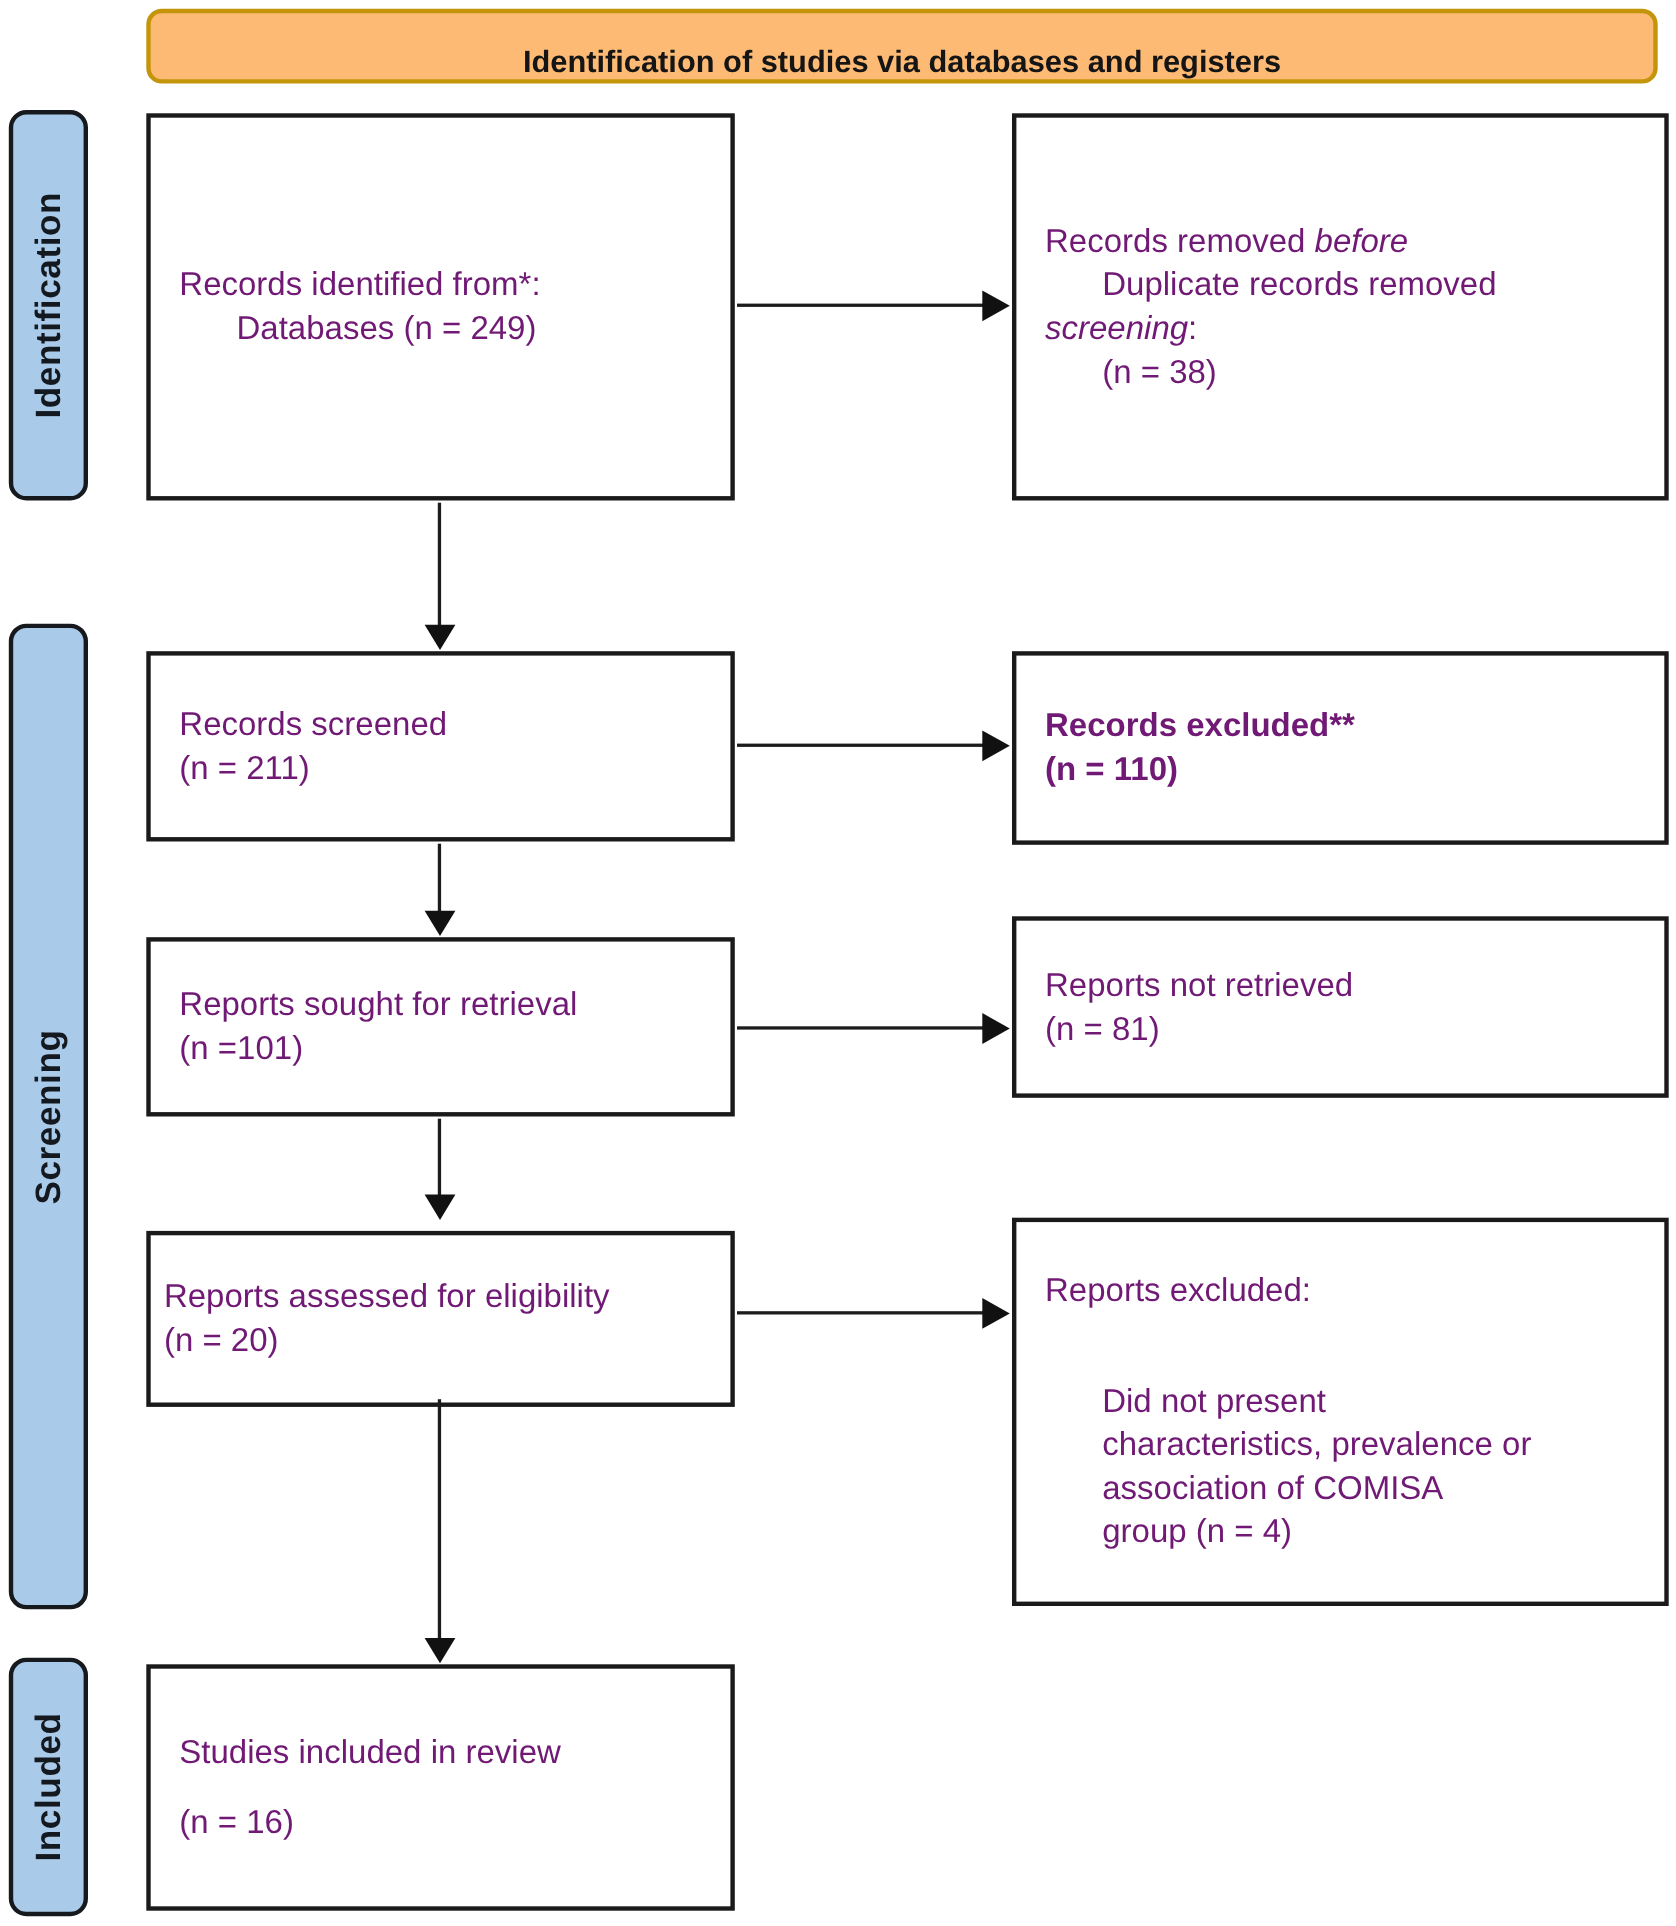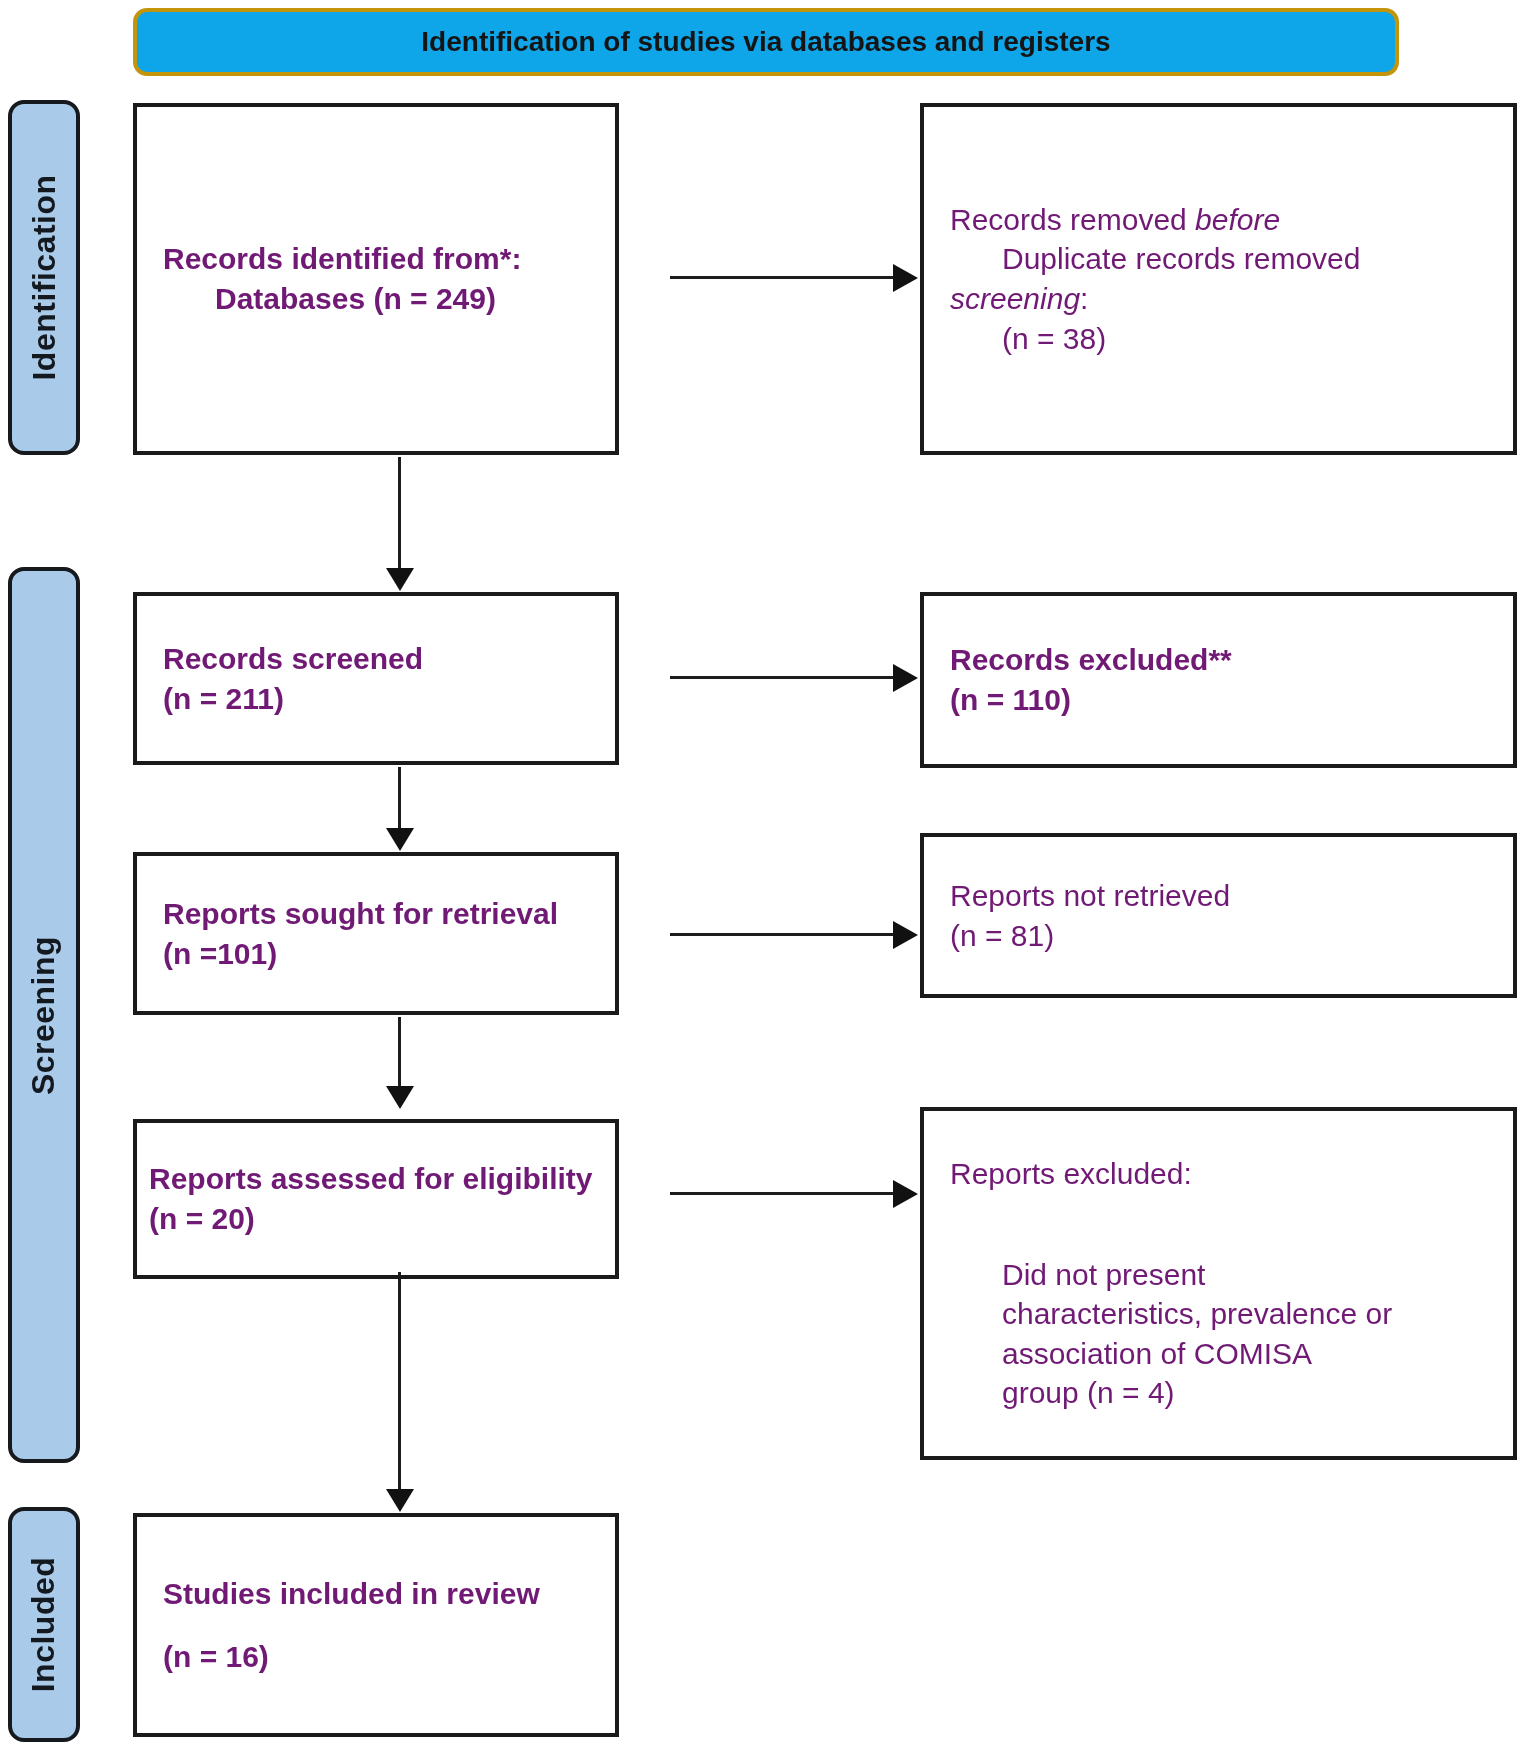--- a/index.html
+++ b/index.html
@@ -13,26 +13,26 @@
     position: relative;
     width: 1524px;
     height: 1751px;
     background: #ffffff;
     overflow: hidden;
   }
   
   .banner {
     position: absolute;
     left: 133px; top: 8px;
-    width: 1266px; height: 68px;
-    background: #0ea5e9;
+    width: 1374px; height: 68px;
+    background: #fdba74;
     border: 4px solid #C4950B;
     border-radius: 14px;
     box-sizing: border-box;
-    display: flex; align-items: center; justify-content: center;
+    display: flex; align-items: flex-end; justify-content: center;
     font-weight: bold; font-size: 28px; color: #151515;
   }
   
   .stage {
     position: absolute;
     left: 8px; width: 72px;
     background: #A9CBE9;
     border: 4px solid #16191d;
     border-radius: 16px;
     box-sizing: border-box;
@@ -51,21 +51,21 @@
   
   .box {
     position: absolute;
     background: #ffffff;
     border: 4px solid #1a1a1a;
     box-sizing: border-box;
     display: flex; flex-direction: column; justify-content: center;
     padding: 10px 18px 10px 26px;
     font-size: 30px; line-height: 1.32; color: #701a75;
   }
-  .col-left  { left: 133px; width: 486px; font-weight: bold; }
+  .col-left  { left: 133px; width: 535px; }
   .col-right { left: 920px; width: 597px; }
   .box-records-identified { top: 103px;  height: 352px; }
   .box-records-removed    { top: 103px;  height: 352px; }
   .box-records-screened   { top: 592px;  height: 173px; }
   .box-records-excluded   { top: 592px;  height: 176px; font-weight: bold; }
   .box-reports-sought     { top: 852px;  height: 163px; }
   .box-reports-not-retrieved { top: 833px; height: 165px; }
   .box-reports-assessed   { top: 1119px; height: 160px; padding-left: 12px; }
   .box-reports-excluded   { top: 1107px; height: 353px; }
   .box-studies-included   { top: 1513px; height: 224px; gap: 23px; }

